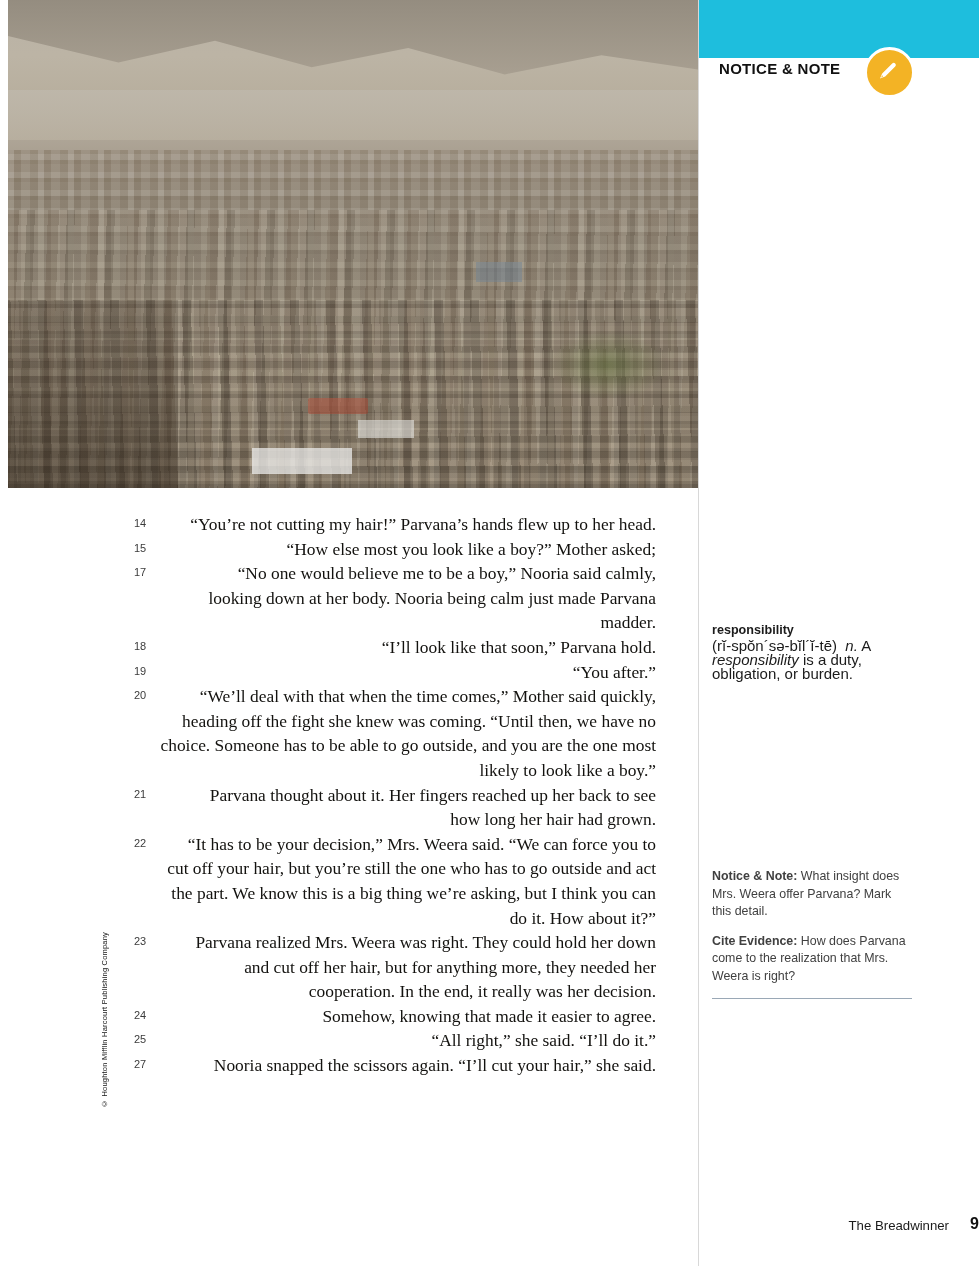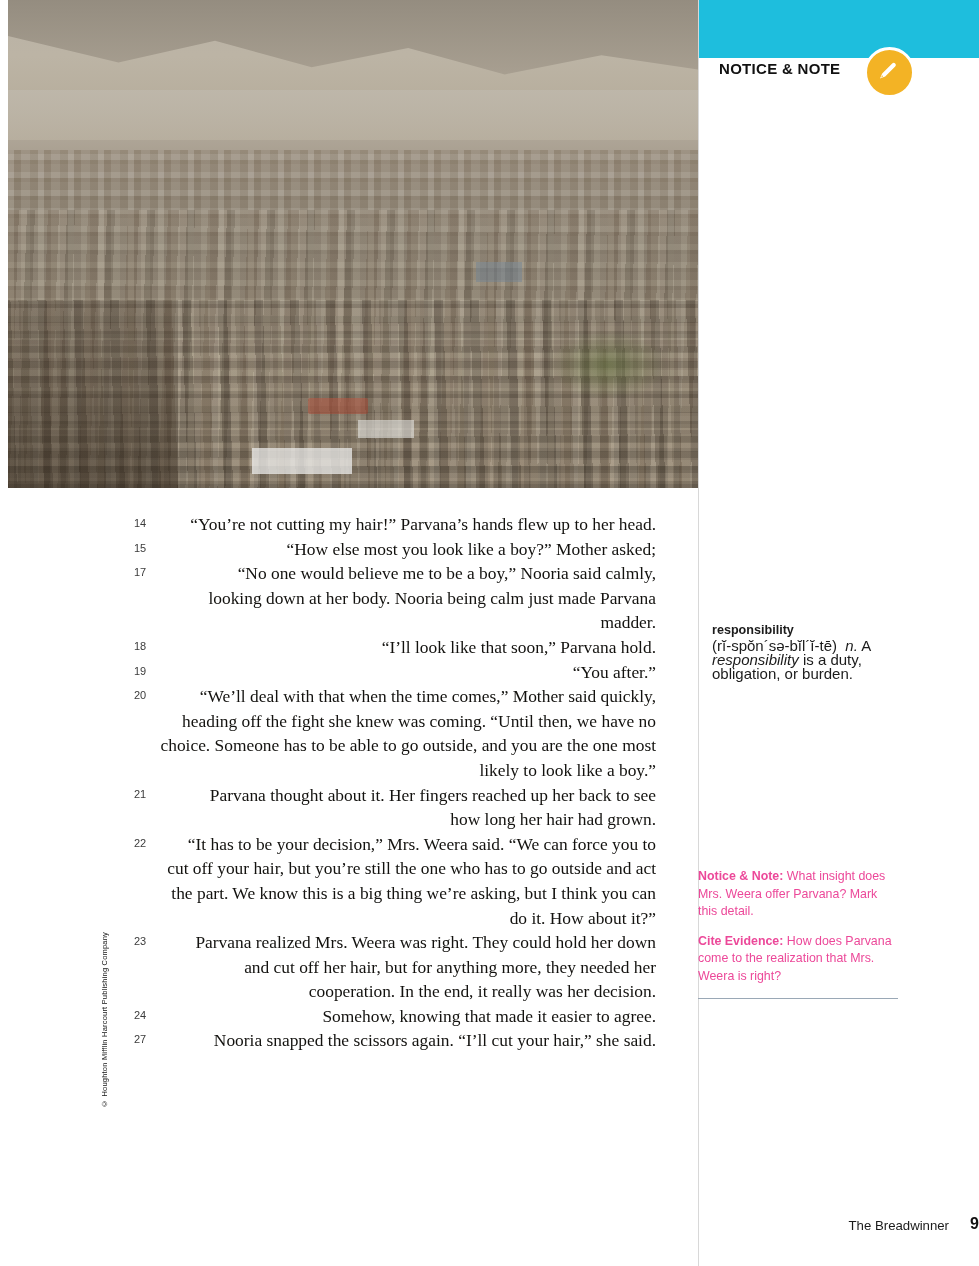--- a/index.html
+++ b/index.html
@@ -255,27 +255,28 @@
   #wotw-arrow {
     position: absolute;
     left: -12px;
     top: 2px;
     width: 0; height: 0;
     border-top: 11px solid transparent;
     border-bottom: 11px solid transparent;
     border-left: 13px solid #1ebedd;
   }
   #wotw-body {
+    margin-left: 14px;
     width: 200px;
     padding: 10px 0 12px 0;
     border-bottom: 1px solid #9aa8b6;
     font-family: "Liberation Sans", sans-serif;
     font-size: 12.4px;
     line-height: 17.6px;
-    color: #ec4899;
+    color: #404040;
   }
   #wotw-body p { margin: 0 0 12px 0; }
   #wotw-body p:last-child { margin-bottom: 0; }
   #wotw-body b { font-weight: bold; }
 
   
   #footer {
     position: absolute;
     left: 698px;
     top: 1212px;
@@ -360,20 +361,24 @@
         </div>
         <div class="para">
           <span class="num">23</span>
           <span class="txt">Parvana realized Mrs. Weera was right. They could hold her down and cut off her hair, but for anything more, they needed her cooperation. In the end, it really was her decision.</span>
         </div>
         <div class="para">
           <span class="num">24</span>
           <span class="txt">Somehow, knowing that made it easier to agree.</span>
         </div>
         <div class="para">
+          <span class="num">25</span>
+          <span class="txt">“All right,” she said. “I’ll do it.”</span>
+        </div>
+        <div class="para">
           <span class="num">27</span>
           <span class="txt">Nooria snapped the scissors again. “I’ll cut your hair,” she said.</span>
         </div>
       </div>
   </div>
 
   <div id="sidebar">
     <div id="nn-band"></div>
     <div id="nn-header"></div>
     <div id="nn-title">NOTICE &amp; NOTE</div>

